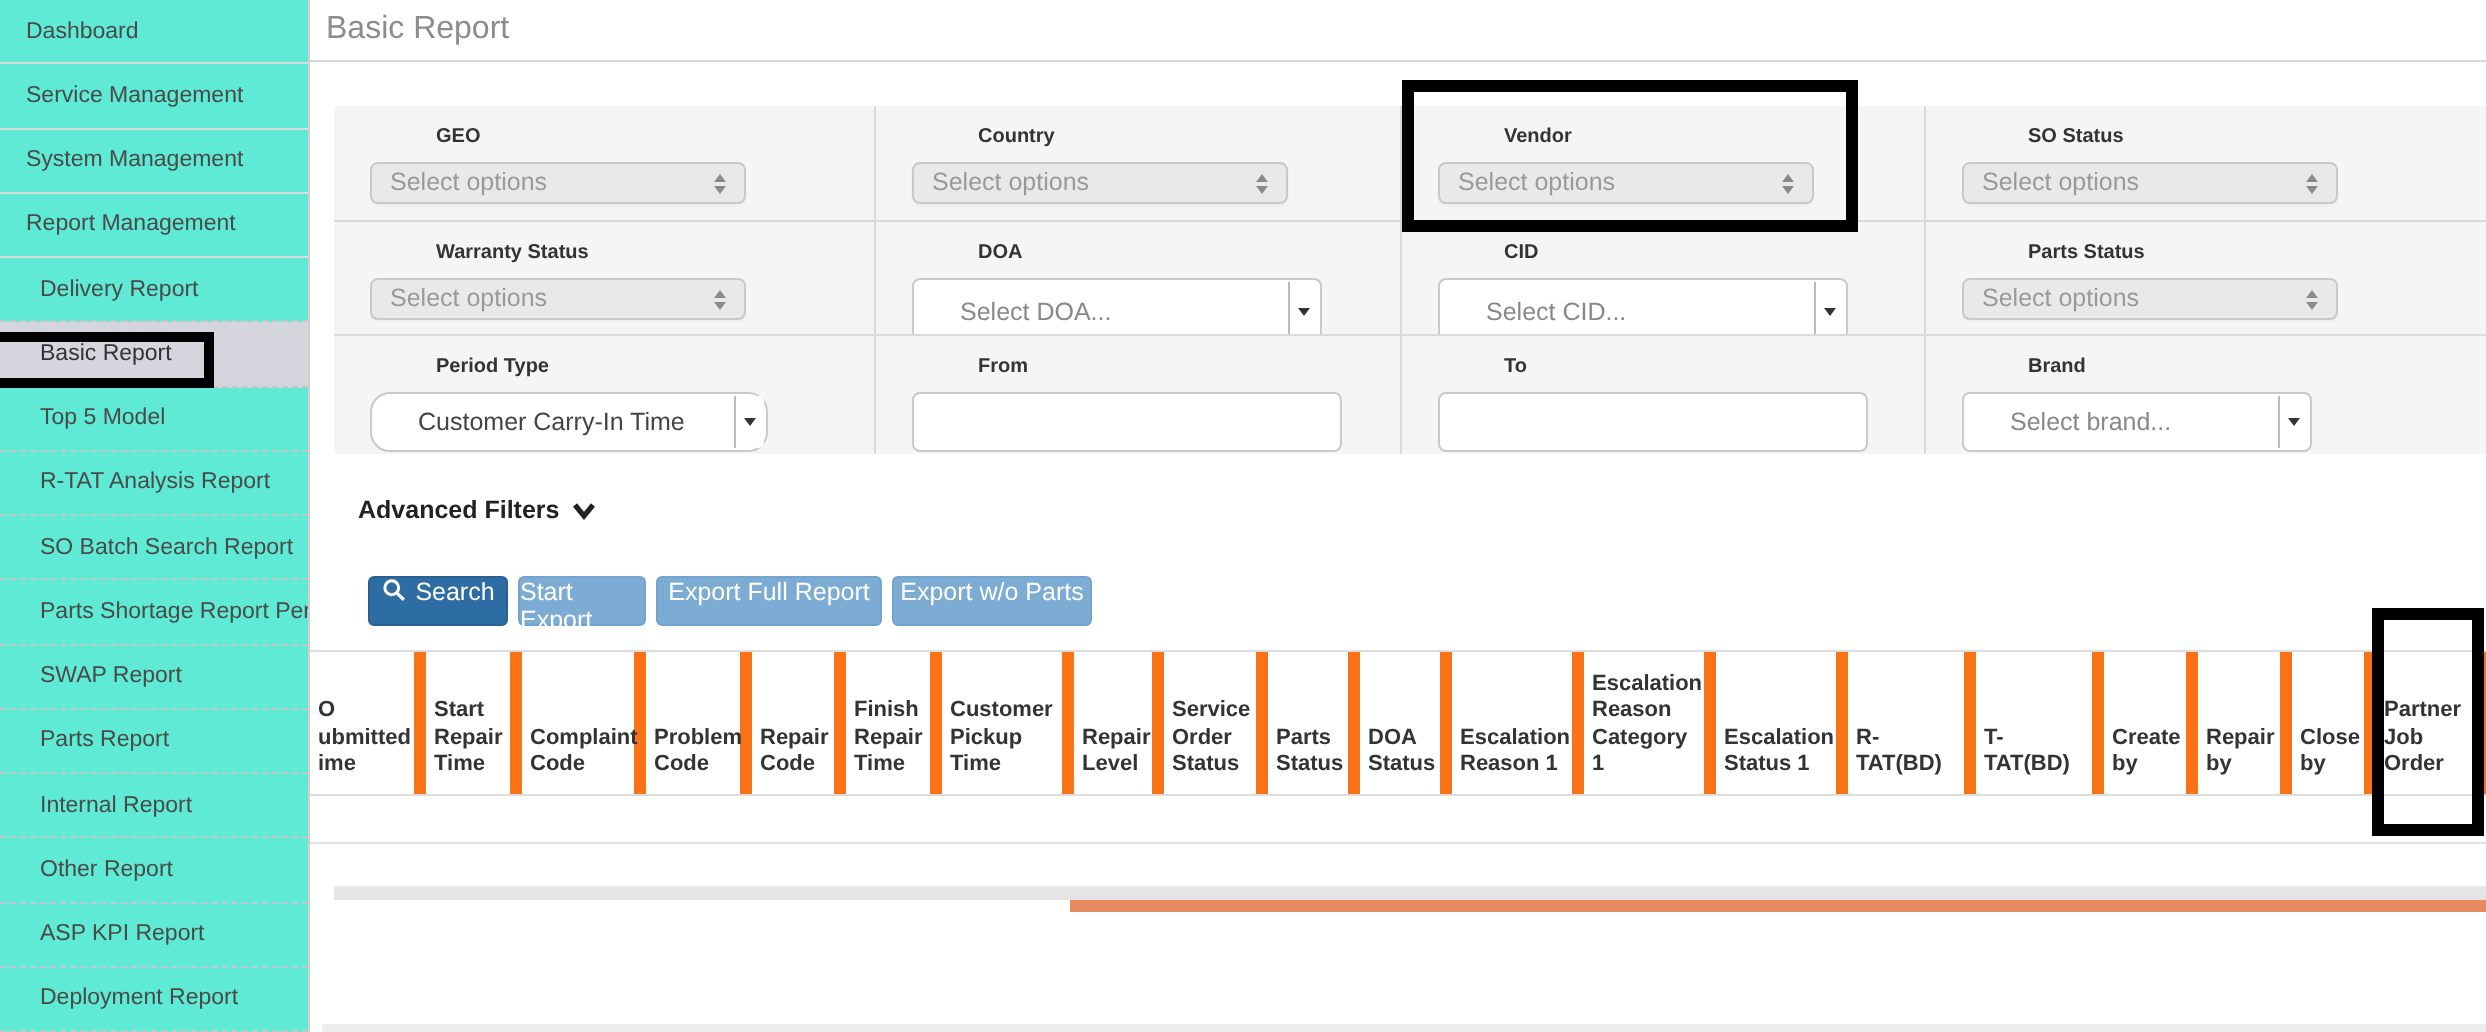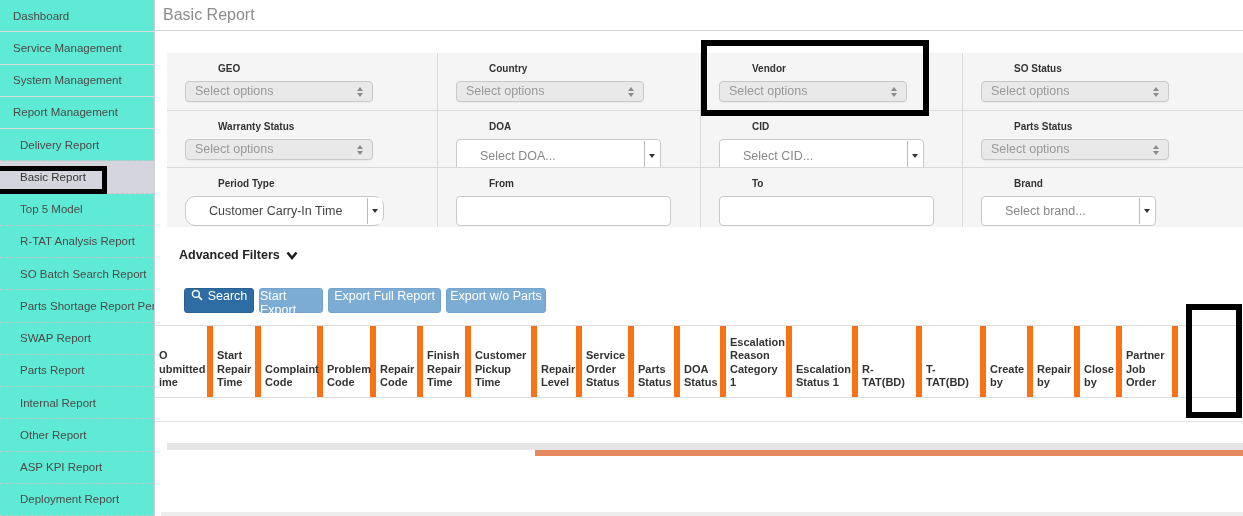--- a/index.html
+++ b/index.html
@@ -279,20 +279,21 @@
     <div class="th" style="width:48px">Start Repair Time</div>
     <div class="th" style="width:62px">Complaint Code</div>
     <div class="th" style="width:53px">Problem Code</div>
     <div class="th" style="width:47px">Repair Code</div>
     <div class="th" style="width:48px">Finish Repair Time</div>
     <div class="th" style="width:66px">Customer Pickup Time</div>
     <div class="th" style="width:45px">Repair Level</div>
     <div class="th" style="width:52px">Service Order Status</div>
     <div class="th" style="width:46px">Parts Status</div>
     <div class="th" style="width:46px">DOA Status</div>
+    <div class="th" style="width:66px">Escalation Reason 1</div>
     <div class="th" style="width:66px">Escalation Reason Category 1</div>
     <div class="th" style="width:66px">Escalation Status 1</div>
     <div class="th" style="width:64px">R-TAT(BD)</div>
     <div class="th" style="width:64px">T-TAT(BD)</div>
     <div class="th" style="width:47px">Create by</div>
     <div class="th" style="width:47px">Repair by</div>
     <div class="th" style="width:42px">Close by</div>
     <div class="th" style="width:56px">Partner Job Order</div>
   </div>
 

